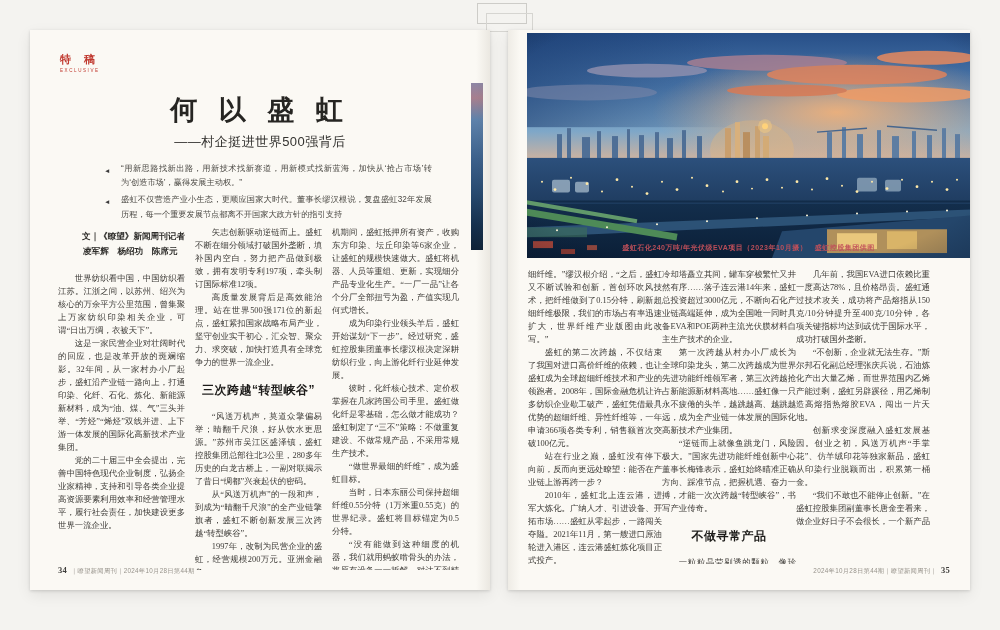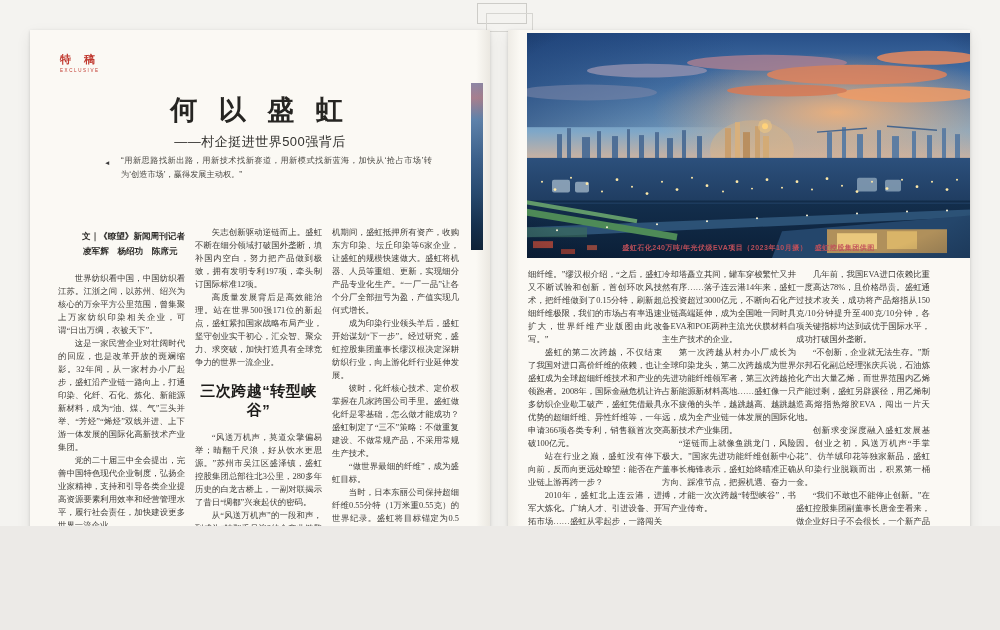--- a/index.html
+++ b/index.html
@@ -1,17 +1,17 @@
 <!DOCTYPE html>
 <html style="--accent-red: #c0392f; --caption: #c2505a; --page-bg: #fbf9f4; --canvas-bg: #f4f3f0; --body-text: #3c3a36; --muted-text: #96928a;"><head>
 <meta charset="utf-8">
 <style>
   html,body{margin:0;padding:0;}
   body{background:#eceae7;font-family:"Liberation Sans","DejaVu Sans",sans-serif;}
-  .canvas{position:relative;width:1000px;height:526px;background:var(--canvas-bg,#f4f3f0);overflow:hidden;}
+  .canvas{position:relative;width:1000px;height:630px;background:var(--canvas-bg,#f4f3f0);overflow:hidden;}
 
   
   .cropmark{position:absolute;border:1px solid #cdccc8;background:transparent;}
   .cm1{left:477px;top:3px;width:48px;height:19px;}
   .cm2{left:486px;top:13px;width:45px;height:17px;border-color:#d6d5d1;}
 
   .page{position:absolute;top:30px;height:560px;background:var(--page-bg,#fbf9f4);
         box-shadow:0 1px 3px rgba(0,0,0,.15),0 5px 14px rgba(0,0,0,.08);}
   .page-left{left:30px;width:460px;}
   .page-right{left:508px;width:462px;}
@@ -21,37 +21,37 @@
         background:linear-gradient(to left,transparent,rgba(90,80,60,.08));pointer-events:none;}
 
   
   .tag{position:absolute;left:30px;top:22px;color:var(--accent-red,#c0392f);}
   .tag-label{font-weight:bold;font-size:11px;letter-spacing:5px;}
   .tag-sub{font-size:4.5px;letter-spacing:1.6px;margin-top:1px;}
   .title{position:absolute;left:0;top:62px;width:100%;margin:0;text-align:center;
          font-size:27px;font-weight:bold;letter-spacing:7px;color:#262522;}
   .subtitle{position:absolute;left:0;top:103px;width:100%;text-align:center;
          font-size:13px;font-weight:400;color:#33322f;letter-spacing:.5px;}
-  .quotes{position:absolute;left:74px;top:124px;width:328px;}
+  .quotes{position:absolute;left:74px;top:132px;width:328px;}
   .quote{position:relative;padding-left:17px;margin-bottom:3px;font-size:8.2px;
          line-height:14.2px;color:#4c4a45;text-align:justify;}
   .q-marker{position:absolute;left:0;top:2px;font-size:6.5px;color:#3a3a3a;}
 
   
   .body-cols{position:absolute;display:flex;}
   .left-cols{left:28px;top:196px;width:402px;gap:10px;}
   .left-cols .col{width:127px;height:344px;}
   .right-cols{left:20px;top:238px;width:422px;gap:0;}
   .right-cols .col{width:134px;height:296px;}
   .col{overflow:hidden;}
   .para{margin:0;text-indent:2em;text-align:justify;
         font-family:"Liberation Serif","DejaVu Serif",serif;
         font-size:8.4px;line-height:13px;color:var(--body-text,#3c3a36);}
   .para.noindent{text-indent:0;}
-  .subhead{margin:13px 0 11px;text-align:center;font-size:15px;font-weight:bold;
+  .subhead{margin:13px 0 11px;text-align:center;font-size:12px;font-weight:bold;
         color:#1c1b19;font-family:"Liberation Sans","DejaVu Sans",sans-serif;letter-spacing:.5px;}
   .byline{margin:3px 0 13px;font-size:8.6px;font-weight:bold;color:#2e2d2a;line-height:15px;}
   .byline-l1{padding-left:9px;text-align:right;}
   .byline-l2{padding-left:25px;}
 
   
   .photo-sliver{position:absolute;right:7px;top:53px;width:12px;height:167px;
         background:linear-gradient(180deg,#8d86a5 0%,#a77f8e 9%,#5e82ab 22%,#3c618c 45%,#27496f 66%,#15304e 85%,#0e2238 100%);}
 
   
@@ -84,20 +84,24 @@
       <div class="tag-sub">EXCLUSIVE</div>
     </div>
 
     <h1 class="title">何 以 盛 虹</h1>
     <div class="subtitle">——村企挺进世界500强背后</div>
 
     <div class="quotes">
       <div class="quote">
         <span class="q-marker">◄</span>
         <span>“用新思路找新出路，用新技术找新赛道，用新模式找新蓝海，加快从‘抢占市场’转为‘创造市场’，赢得发展主动权。”</span>
+      </div>
+      <div class="quote">
+        <span class="q-marker">◄</span>
+        <span>盛虹不仅营造产业小生态，更顺应国家大时代。董事长缪汉根说，复盘盛虹32年发展历程，每一个重要发展节点都离不开国家大政方针的指引支持</span>
       </div>
     </div>
 
     <div class="body-cols left-cols">
       <div class="col">
         <div class="byline">
           <div class="byline-l1">文｜《瞭望》新闻周刊记者</div>
           <div class="byline-l2">凌军辉　杨绍功　陈席元</div>
         </div>
         <div class="flow">

